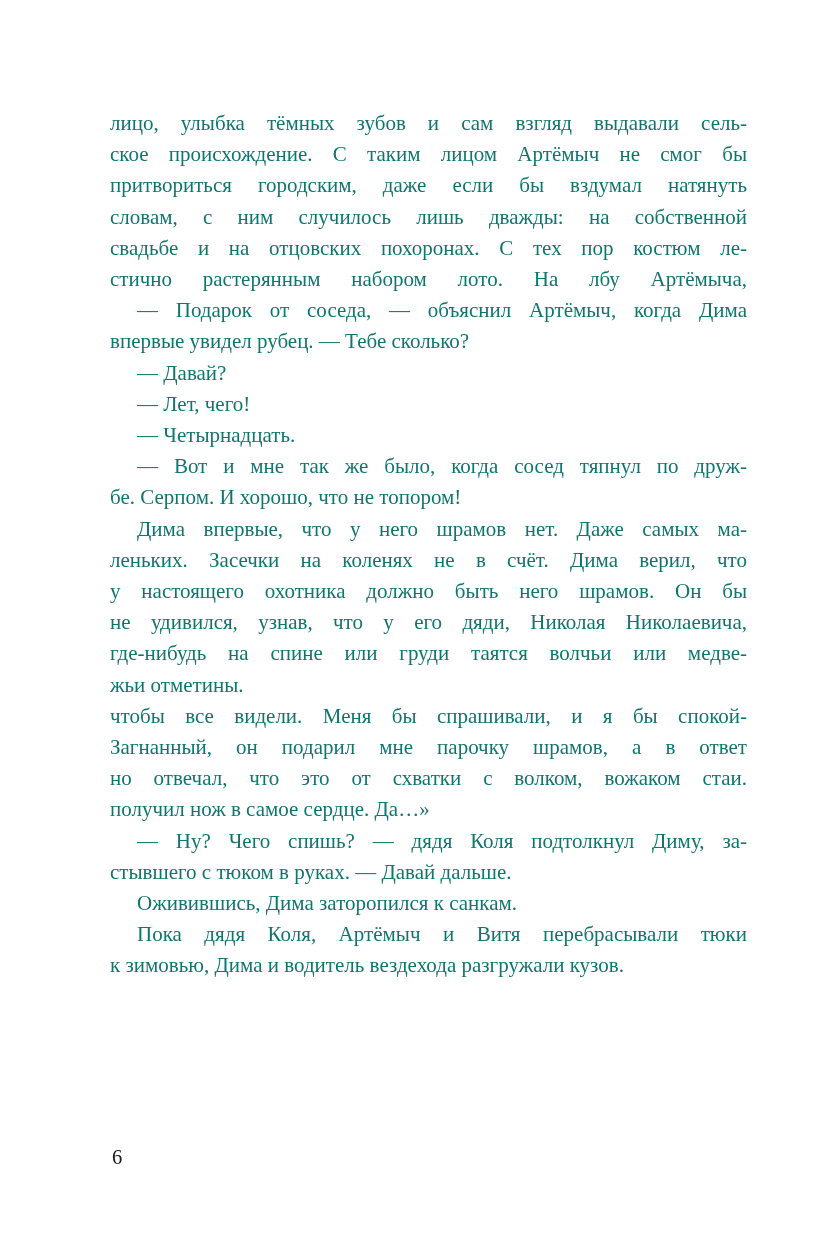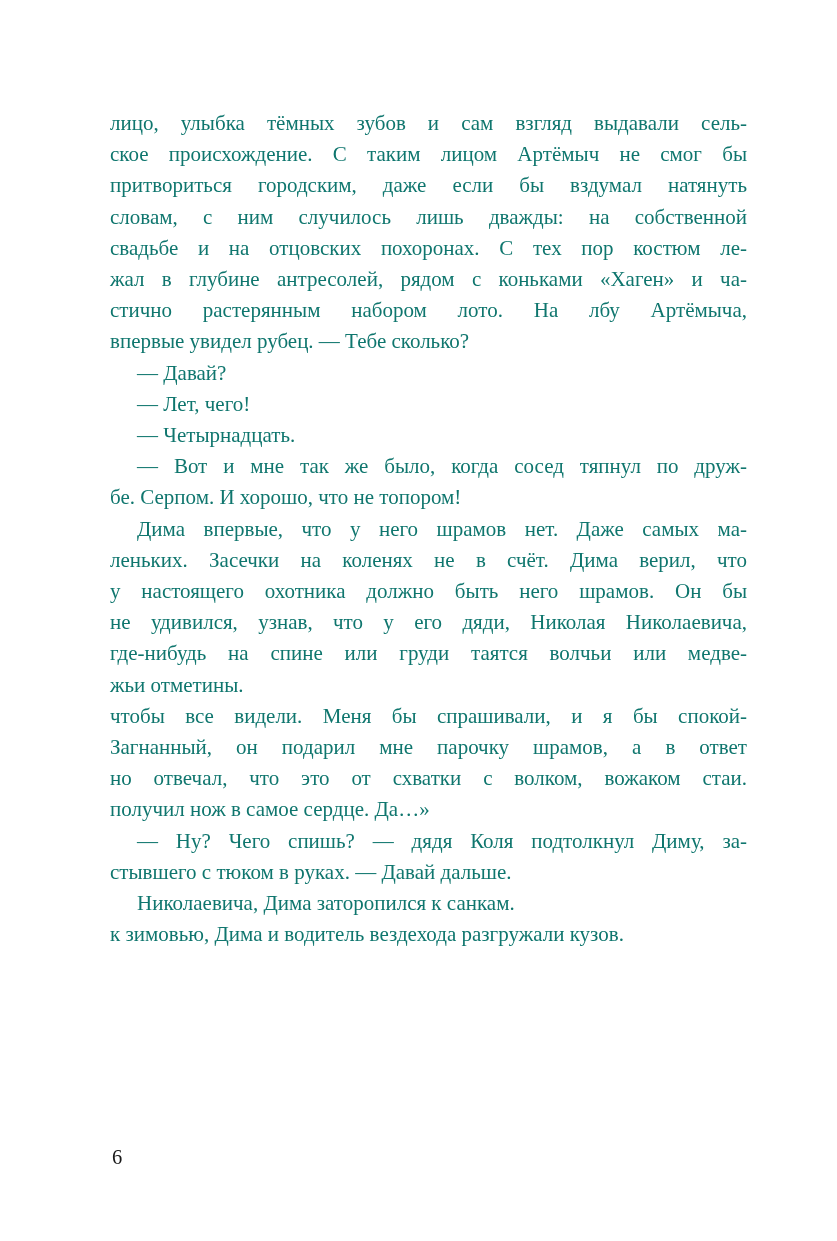--- a/index.html
+++ b/index.html
@@ -44,37 +44,38 @@
 </style>
 </head>
 <body>
 
 <div class="text-block">
   <div class="line j">лицо, улыбка тёмных зубов и сам взгляд выдавали сель-</div>
   <div class="line j">ское происхождение. С таким лицом Артёмыч не смог бы</div>
   <div class="line j">притвориться городским, даже если бы вздумал натянуть</div>
   <div class="line j">словам, с ним случилось лишь дважды: на собственной</div>
   <div class="line j">свадьбе и на отцовских похоронах. С тех пор костюм ле-</div>
-  <div class="line j">жал в глубине антресолей, рядом с коньками «Хаген» и ча-</div>
   <div class="line j">стично растерянным набором лото. На лбу Артёмыча,</div>
+  <div class="line j in">— Подарок от соседа, — объяснил Артёмыч, когда Дима</div>
   <div class="line">впервые увидел рубец. — Тебе сколько?</div>
   <div class="line in">— Давай?</div>
   <div class="line in">— Лет, чего!</div>
   <div class="line in">— Четырнадцать.</div>
   <div class="line j in">— Вот и мне так же было, когда сосед тяпнул по друж-</div>
   <div class="line">бе. Серпом. И хорошо, что не топором!</div>
   <div class="line j in">Дима впервые, что у него шрамов нет. Даже самых ма-</div>
   <div class="line j">леньких. Засечки на коленях не в счёт. Дима верил, что</div>
   <div class="line j">у настоящего охотника должно быть него шрамов. Он бы</div>
   <div class="line j">не удивился, узнав, что у его дяди, Николая Николаевича,</div>
   <div class="line j">где-нибудь на спине или груди таятся волчьи или медве-</div>
   <div class="line">жьи отметины.</div>
   <div class="line j">чтобы все видели. Меня бы спрашивали, и я бы спокой-</div>
   <div class="line j">Загнанный, он подарил мне парочку шрамов, а в ответ</div>
   <div class="line j">но отвечал, что это от схватки с волком, вожаком стаи.</div>
   <div class="line">получил нож в самое сердце. Да…»</div>
   <div class="line j in">— Ну? Чего спишь? — дядя Коля подтолкнул Диму, за-</div>
   <div class="line">стывшего с тюком в руках. — Давай дальше.</div>
-  <div class="line in">Николаевича, Дима заторопился к санкам.</div>
+  <div class="line in">Оживившись, Дима заторопился к санкам.</div>
+  <div class="line j in">Пока дядя Коля, Артёмыч и Витя перебрасывали тюки</div>
   <div class="line">к зимовью, Дима и водитель вездехода разгружали кузов.</div>
 </div>
 
 <div class="pageno">6</div>
 
 </body></html>

